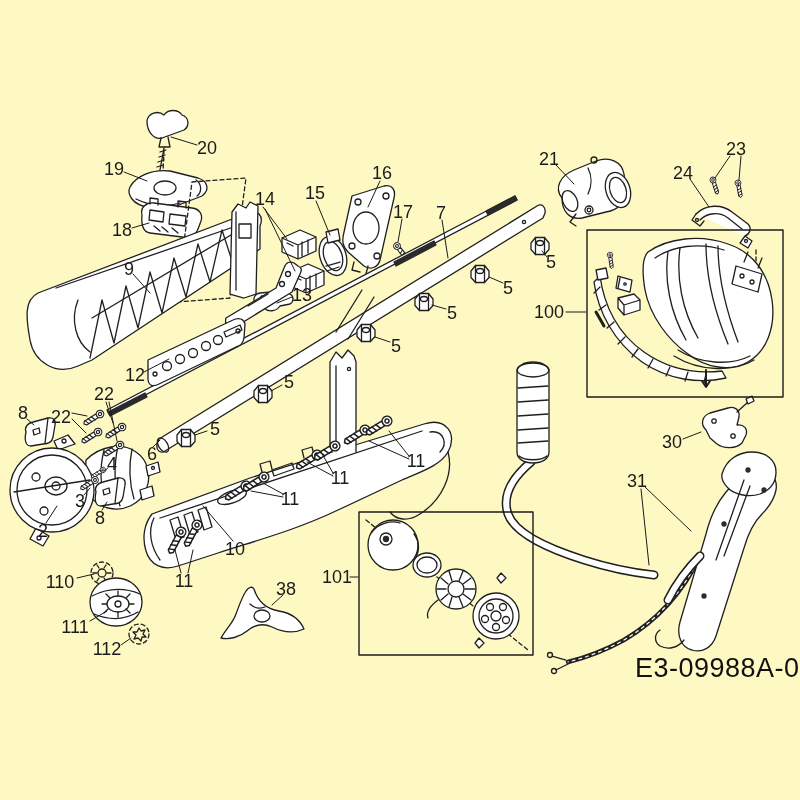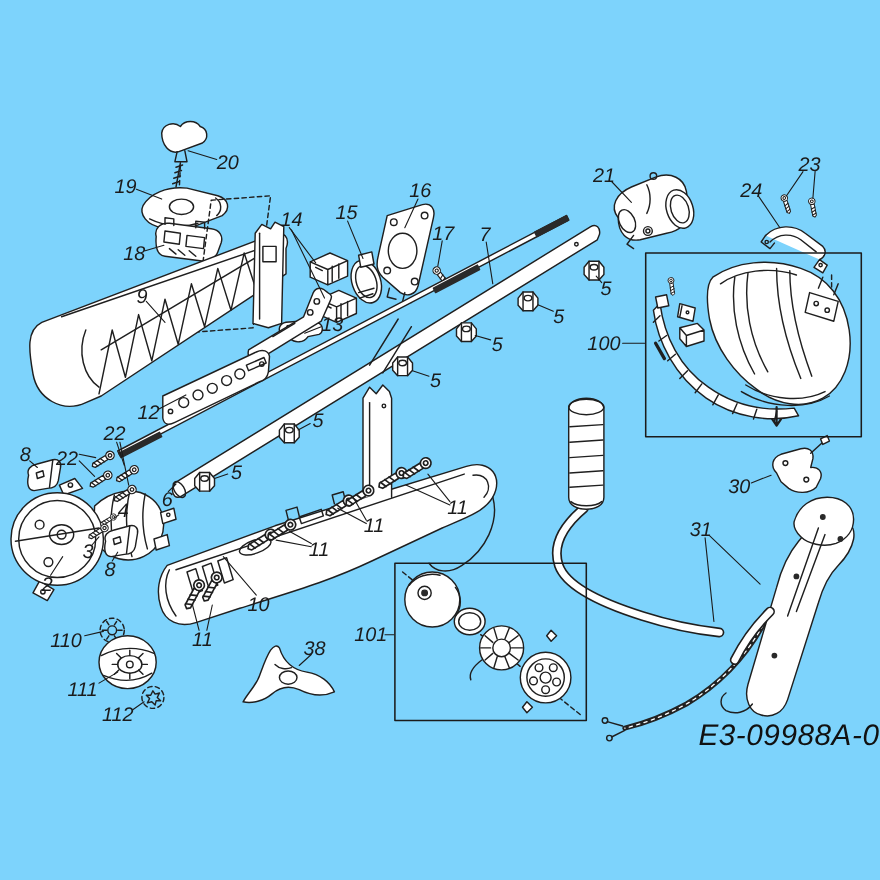--- a/index.html
+++ b/index.html
@@ -1,17 +1,17 @@
 <!DOCTYPE html>
 <html><head>
 <meta charset="utf-8">
 <style>
   html,body{margin:0;padding:0;background:#ffffff;}
   body{width:800px;height:800px;overflow:hidden;font-family:"Liberation Sans",sans-serif;}
-  #stage{width:800px;height:800px;position:relative;background:#7dd3fc;font-style:italic;}
+  #stage{width:800px;height:800px;position:relative;background:#fef9c3;}
   svg{display:block;}
   path,line,circle,ellipse,rect,polyline,polygon{stroke:#1f1f1f;stroke-width:1.3;fill:none;stroke-linecap:round;stroke-linejoin:round;}
   .w{fill:#ffffff;}
   .d{fill:#2a2a2a;stroke:#2a2a2a;}
   .dash{stroke-dasharray:4 3;}
   .thk{stroke-width:3;}
   .arw{stroke-width:2;}
   .barO{stroke-width:9;}
   .barI{stroke:#fff;stroke-width:6;}
   .cable{stroke:#222;stroke-width:4.5;}

